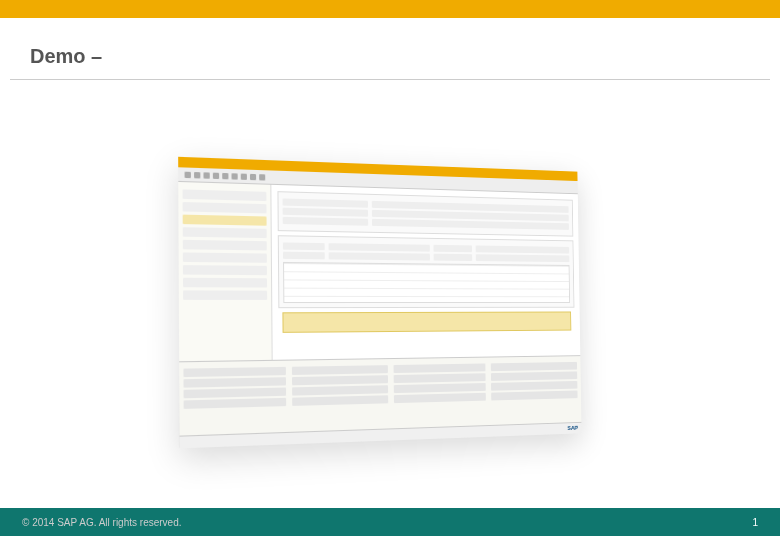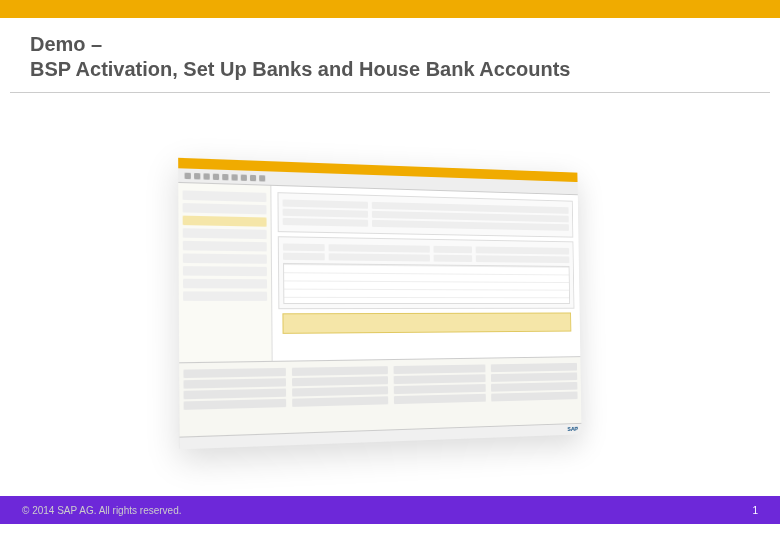--- a/index.html
+++ b/index.html
@@ -1,18 +1,18 @@
 <!DOCTYPE html>
 <html><head>
 <meta charset="utf-8">
 <style>
 *{margin:0;padding:0;box-sizing:border-box}
 body{width:780px;height:540px;background:#fff;font-family:Arial,Helvetica,sans-serif;position:relative;overflow:hidden}
 .top-bar{height:18px;background:#f0ab00;width:100%}
-.title-block{padding:14px 20px 10px 20px;border-bottom:1px solid #ccc;margin:0 10px}
+.title-block{padding:14px 20px 10px 20px;border-bottom:1px solid #ccc;margin:12px 10px}
 .title-line{font-size:20px;font-weight:bold;color:#555;line-height:1.25}
 .slide-body{position:relative;height:420px;display:flex;align-items:center;justify-content:center;perspective:1200px}
 .mockup{width:420px;transform:rotateY(18deg) rotateX(2deg);transform-style:preserve-3d;box-shadow:0 10px 30px rgba(0,0,0,.15);filter:blur(.3px)}
 .mock-top{height:10px;background:#f0ab00}
 .mock-toolbar{height:14px;background:#eee;border-bottom:1px solid #ccc;display:flex;align-items:center;gap:3px;padding:0 6px}
 .tb-dot{width:6px;height:6px;background:#aaa;border-radius:1px}
 .mock-main{display:flex;height:170px;background:#f7f7f2}
 .mock-side{width:90px;background:#fafaf5;border-right:1px solid #ddd;padding:4px}
 .side-row{height:9px;background:#eee;margin:3px 0;border-radius:1px}
 .side-row.hl{background:#f5e6a8}
@@ -23,31 +23,30 @@
 .fld.s{flex:.4}
 .grid{border:1px solid #ddd;height:40px;background:#fff;margin-top:3px;background-image:linear-gradient(#eee 1px,transparent 1px);background-size:100% 8px}
 .mock-bottom-panel{height:20px;background:#f5e6a8;border:1px solid #e0c860;margin:4px}
 .mock-lower{height:70px;background:#f7f7f2;border-top:1px solid #ccc;padding:4px}
 .lower-row{display:flex;gap:6px;margin:2px 0}
 .lower-box{height:8px;background:#e5e5e5;flex:1;border-radius:1px}
 .mock-foot{height:12px;background:#f0f0f0;border-top:1px solid #ccc;position:relative}
 .sap-logo{position:absolute;right:4px;top:2px;font-size:6px;font-weight:bold;color:#00437a}
 .reflection{width:420px;height:80px;transform:rotateY(18deg) scaleY(-1);transform-origin:top;opacity:.18;position:absolute;top:100%;background:linear-gradient(#ccc,transparent)}
 .mockup-wrap{position:relative;transform-style:preserve-3d}
-.footer{position:absolute;bottom:16px;left:0;right:0;height:28px;background:#6d28d9;color:#ccc;display:flex;align-items:center;justify-content:space-between;padding:0 22px;font-size:10px}
+.footer{position:absolute;bottom:4px;left:0;right:0;height:28px;background:#0f766e;color:#ccc;display:flex;align-items:center;justify-content:space-between;padding:0 22px;font-size:10px}
 .page-num{color:#fff}
 </style>
 </head>
 <body>
 
 <div class="top-bar"></div>
 
 <div class="title-block">
   <div class="title-line">Demo –</div>
-  <div class="title-line">BSP Activation, Set Up Banks and House Bank Accounts</div>
 </div>
 
 <div class="slide-body">
   <div class="mockup-wrap">
     <div class="mockup">
       <div class="mock-top"></div>
       <div class="mock-toolbar">
         <div class="tb-dot"></div>
           <div class="tb-dot"></div>
           <div class="tb-dot"></div>

